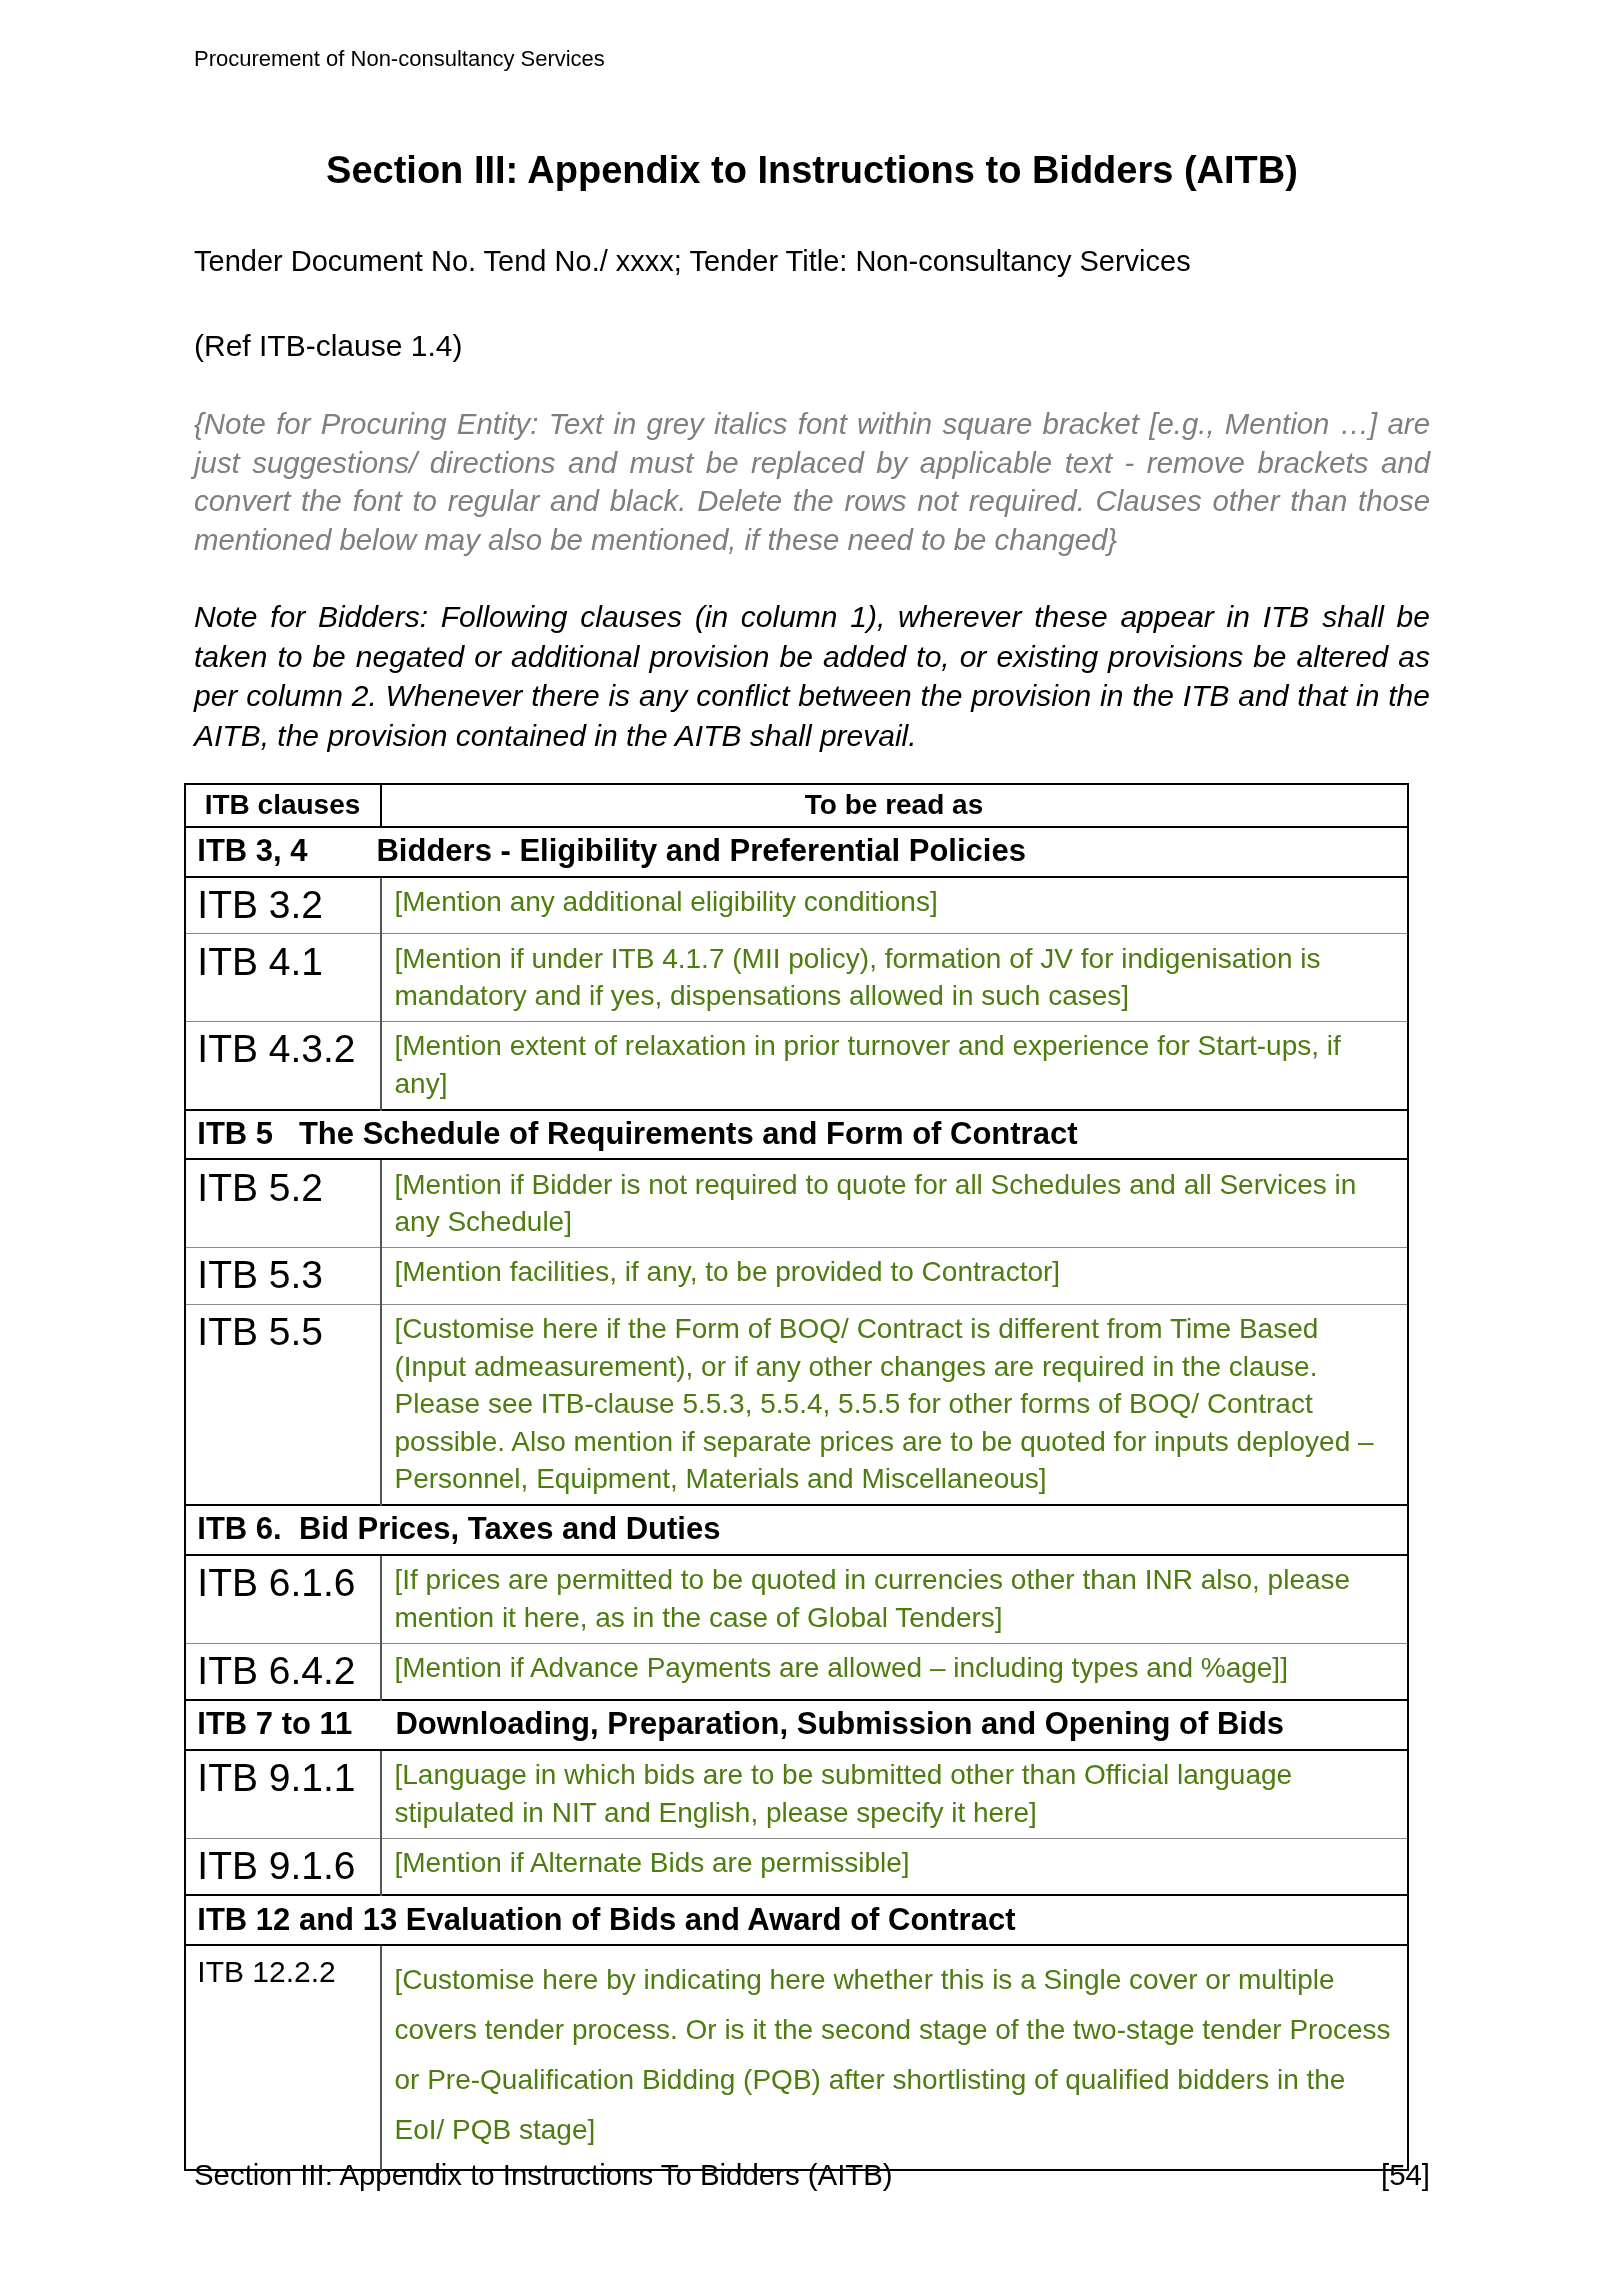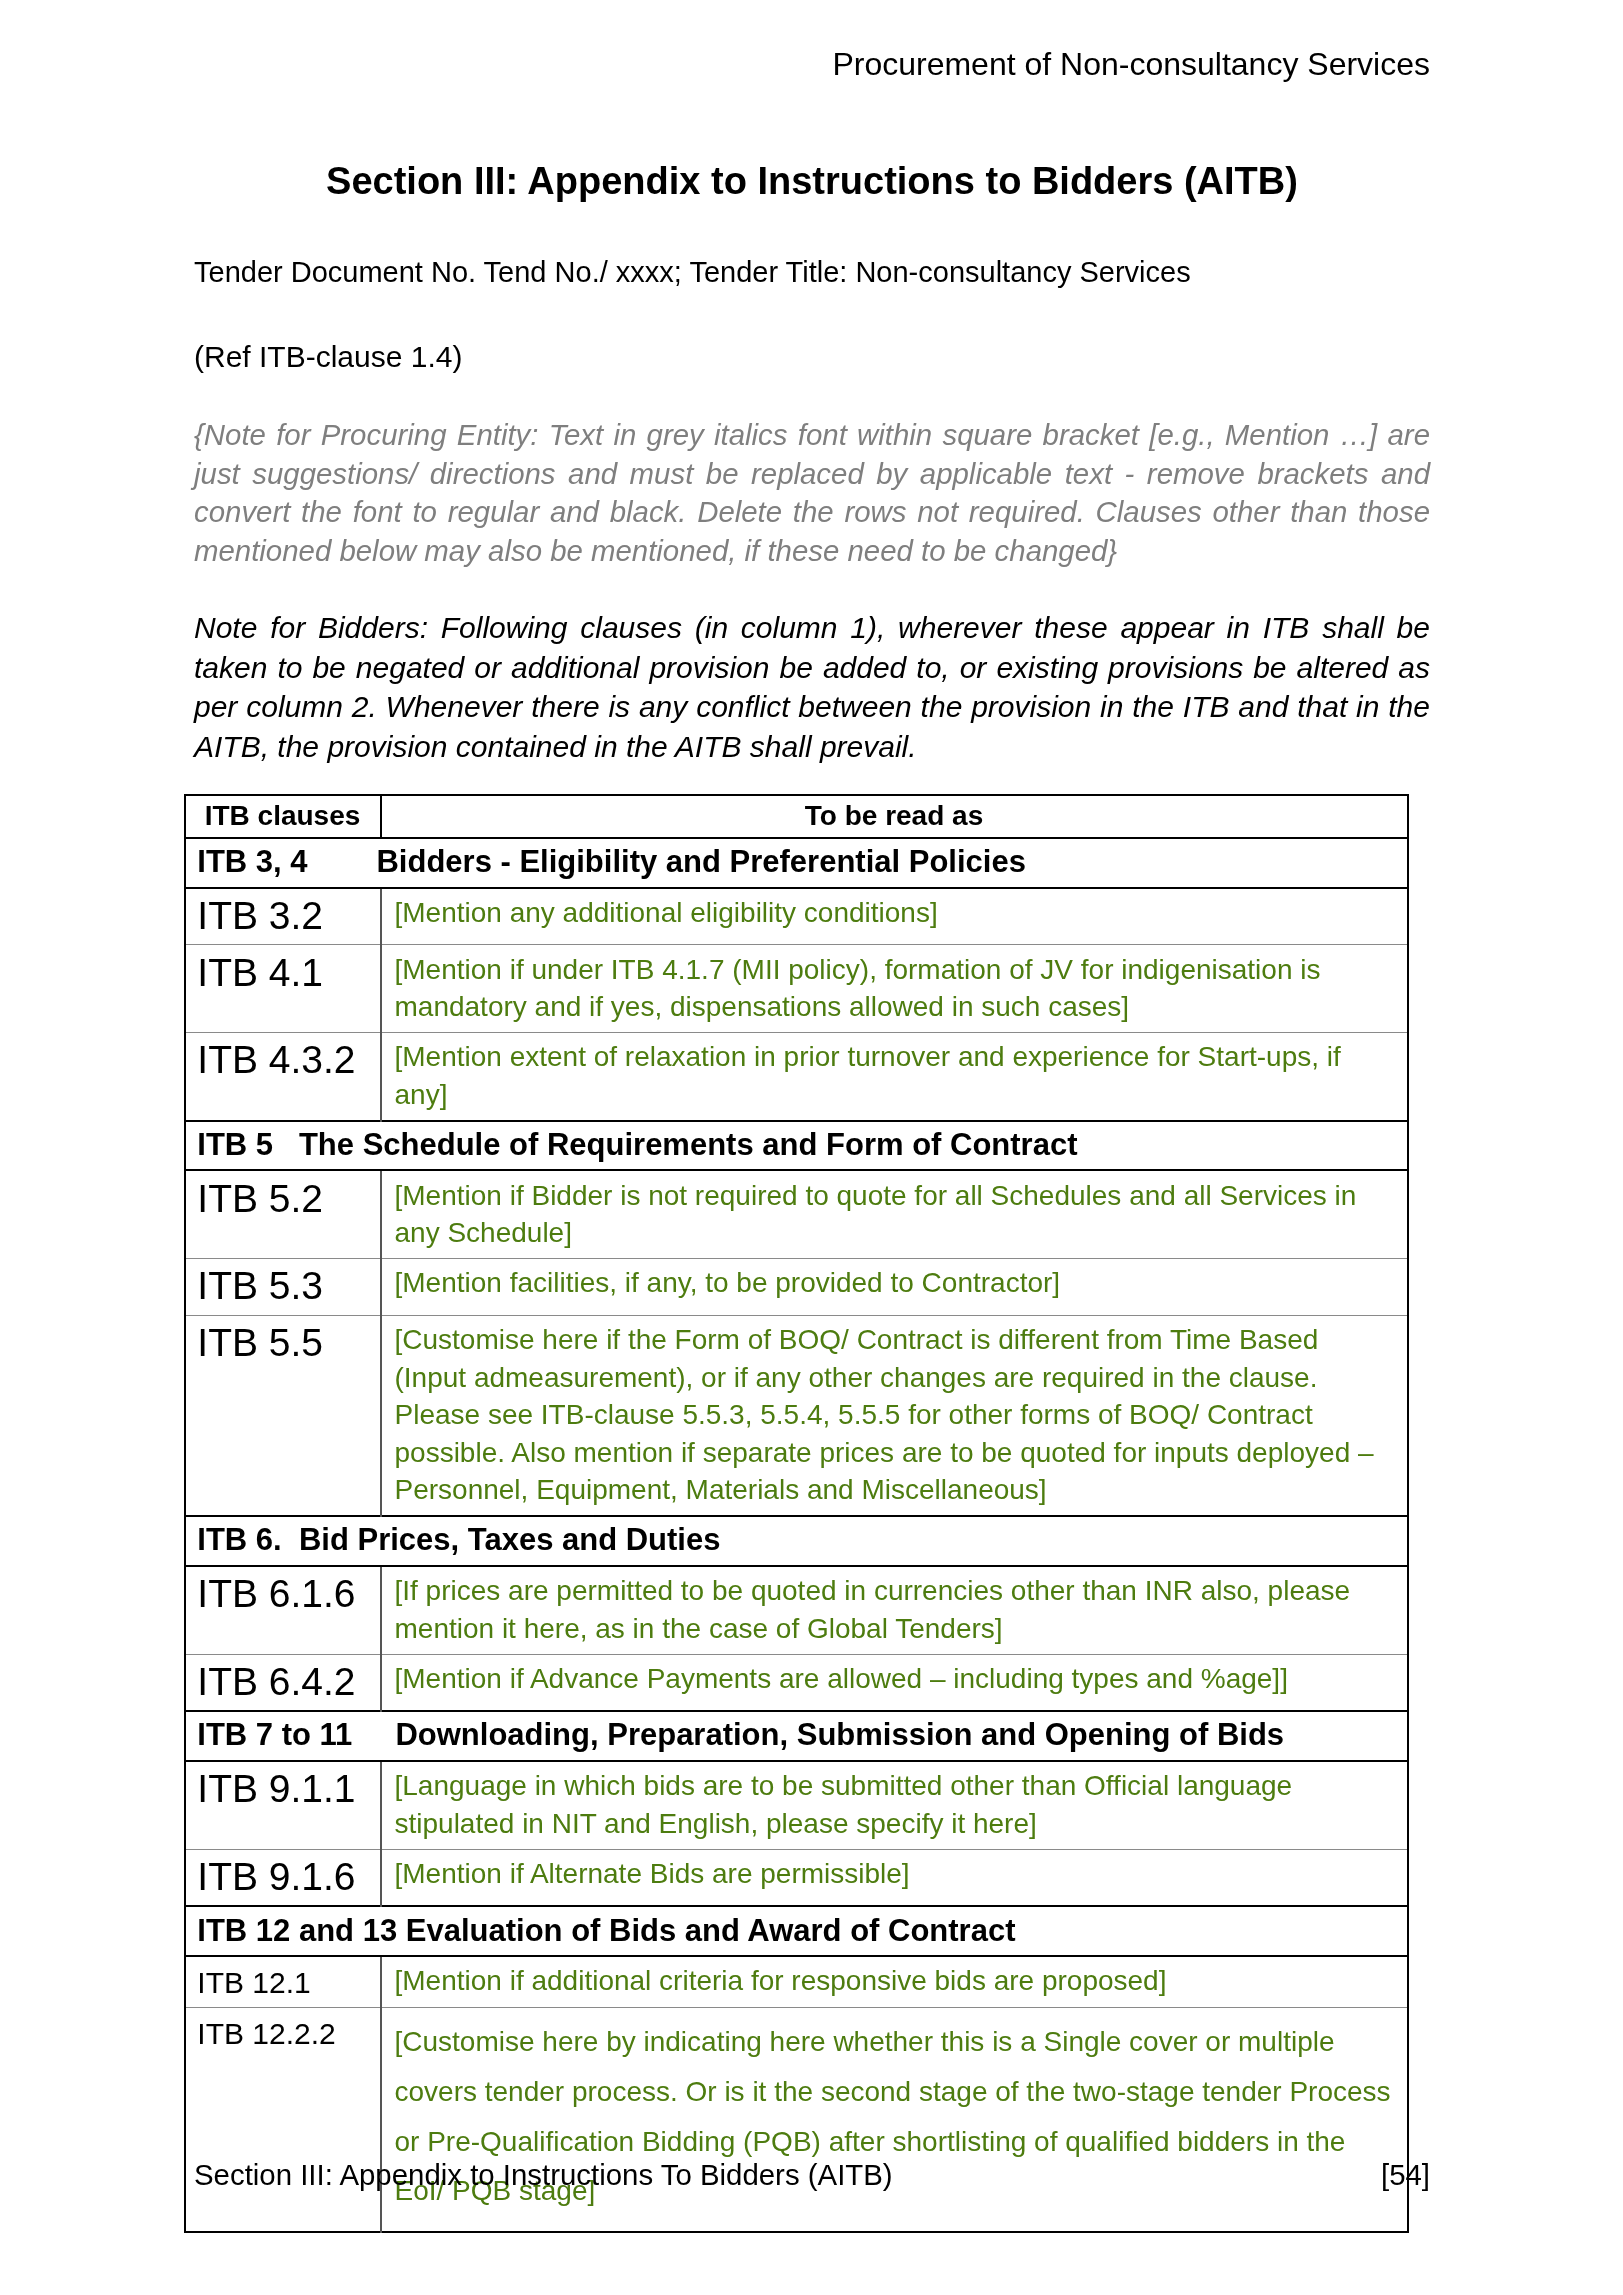--- a/index.html
+++ b/index.html
@@ -12,22 +12,21 @@
     width: 1623px;
     height: 2295px;
     background: #ffffff;
     font-family: "Liberation Sans", sans-serif;
     color: #000000;
     box-sizing: border-box;
     padding: 38px 193px 0 194px;
     overflow: hidden;
   }
   .header-line {
-    text-align: right;
-    font-size: 32px;
+    font-size: 22px;
     margin-top: 7.9px;
   }
   .doc-title {
     text-align: center;
     font-size: 38px;
     font-weight: bold;
     margin-top: 77px;
     letter-spacing: 0px;
   }
   .para {
@@ -195,24 +194,20 @@
           <td class="readas-cell">[Language in which bids are to be submitted other than Official language stipulated in NIT and English, please specify it here]</td>
         </tr>
         <tr>
           <td class="clause-cell">ITB 9.1.6</td>
           <td class="readas-cell">[Mention if Alternate Bids are permissible]</td>
         </tr>
         <tr>
           <td colspan="2" class="section-cell">ITB 12 and 13 Evaluation of Bids and Award of Contract</td>
         </tr>
         <tr>
-          <td class="clause-cell pad-extra">ITB 12.1</td>
-          <td class="readas-cell">[Mention if additional criteria for responsive bids are proposed]</td>
-        </tr>
-        <tr>
           <td class="clause-cell pad-extra">ITB 12.2.2</td>
           <td class="readas-cell wide">[Customise here by indicating here whether this is a Single cover or multiple covers tender process. Or is it the second stage of the two-stage tender Process or Pre-Qualification Bidding (PQB) after shortlisting of qualified bidders in the EoI/ PQB stage]</td>
         </tr>
       </tbody>
   </table>
 
   <div class="page-footer">
     <span>Section III: Appendix to Instructions To Bidders (AITB)</span>
     <span>[54]</span>
   </div>

